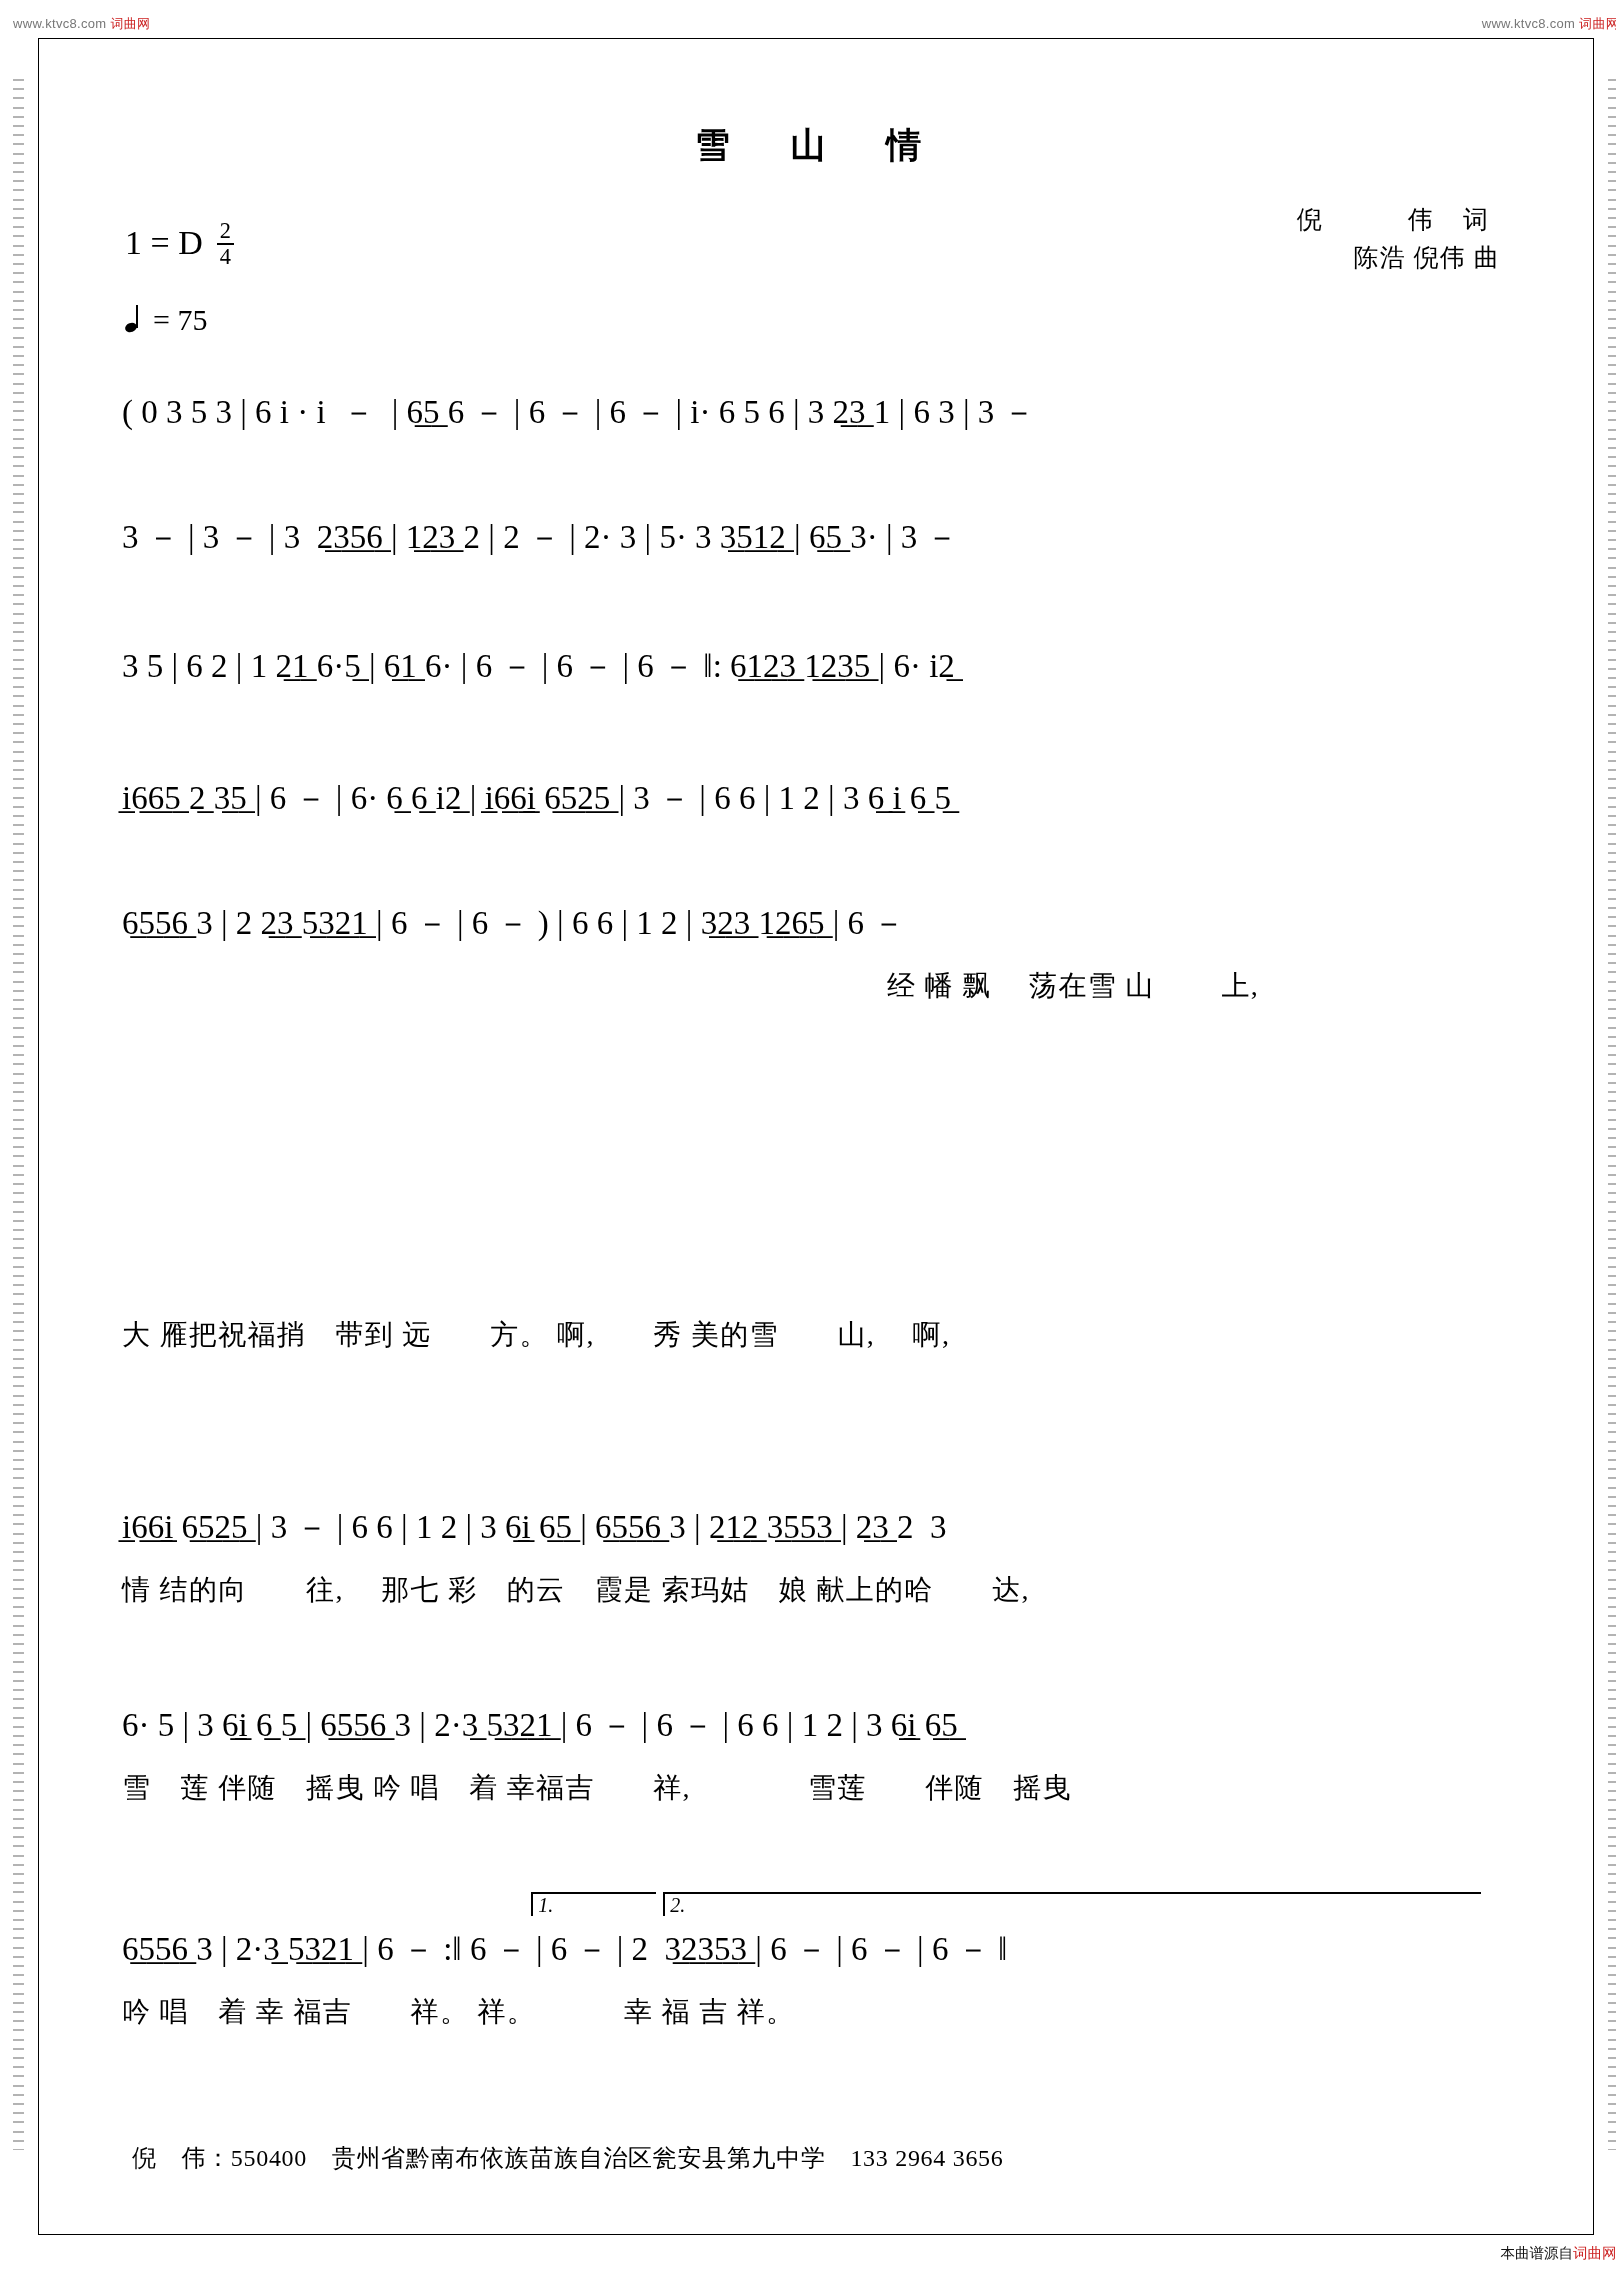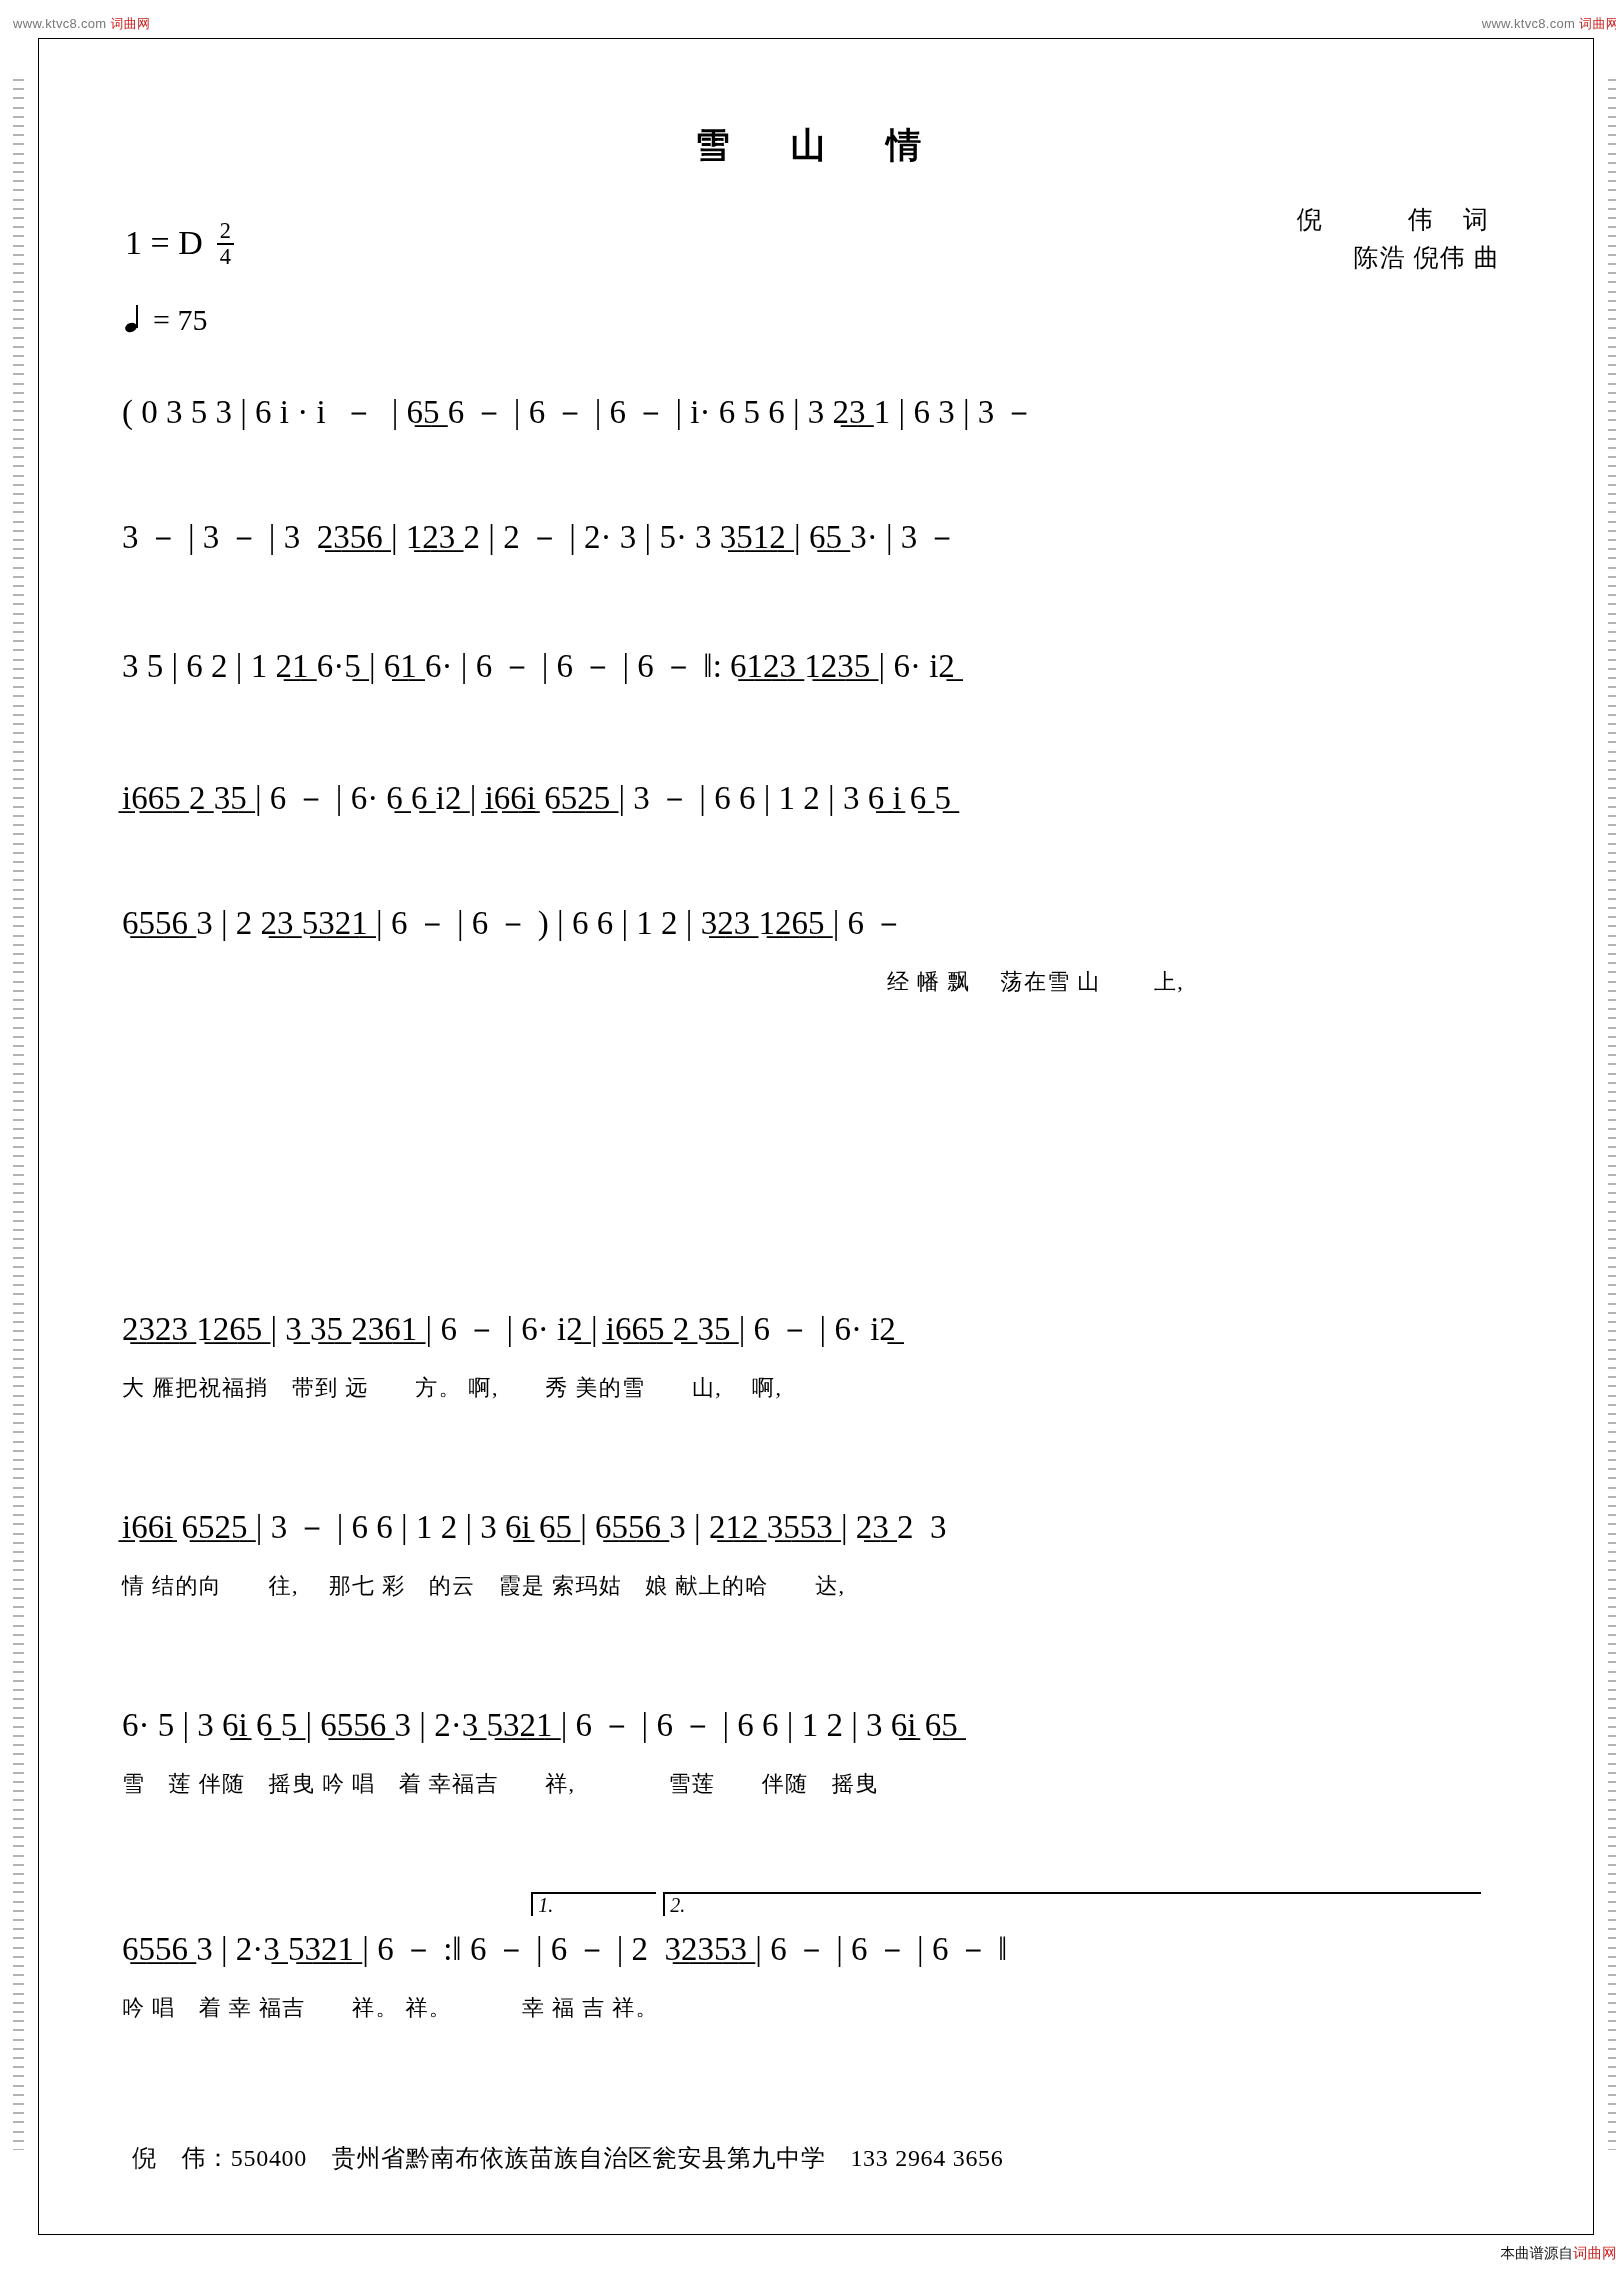--- a/index.html
+++ b/index.html
@@ -156,21 +156,21 @@
   .notes {
     font-size: 33px;
     letter-spacing: 0px;
     white-space: pre;
     color: #000;
     line-height: 1.0;
     position: relative;
     height: 57px;
   }
   .lyrics {
-    font-size: 22px;
+    font-size: 28px;
     white-space: pre;
     color: #000;
     margin-top: 2.6px;
     letter-spacing: 1.3px;
   }
 
   .ending {
     position: absolute;
     border-left: 2px solid #000;
     border-top: 2px solid #000;
@@ -250,21 +250,20 @@
     <div class="notes">i̲6̲6̲5̲ 2̲ 3̲5̲ | 6 － | 6· 6̲ 6̲ i2̲ | i̲6̲6̲i̲ 6̲5̲2̲5̲ | 3 － | 6 6 | 1 2 | 3 6̲ i̲ 6̲ 5̲</div>
   </div>
 
   <div class="staff" style="top:907px;">
     <div class="notes">6̲5̲5̲6̲ 3 | 2 2̲3̲ 5̲3̲2̲1̲ | 6 － | 6 － ) | 6 6 | 1 2 | 3̲2̲3̲ 1̲2̲6̲5̲ | 6 －</div>
     <div class="lyrics" style="margin-left:765px;">经 幡 飘　 荡在雪 山　　 上,</div>
   </div>
 
 
   <div class="staff" style="top:1313px;">
-    <div class="notes">2̲3̲2̲3̲ 1̲2̲6̲5̲ | 3̲ 3̲5̲ 2̲3̲6̲1̲ | 6 － | 6· i2̲ | i̲6̲6̲5̲ 2̲ 3̲5̲ | 6 － | 6· i2̲</div>
     <div class="lyrics">大 雁把祝福捎　带到 远　　方。 啊,　　秀 美的雪　　山,　 啊,</div>
   </div>
 
   <div class="staff" style="top:1511px;">
     <div class="notes">i̲6̲6̲i̲ 6̲5̲2̲5̲ | 3 － | 6 6 | 1 2 | 3 6̲i̲ 6̲5̲ | 6̲5̲5̲6̲ 3 | 2̲1̲2̲ 3̲5̲5̲3̲ | 2̲3̲ 2  3</div>
     <div class="lyrics">情 结的向　　往,　 那七 彩　的云　霞是 索玛姑　娘 献上的哈　　达,</div>
   </div>
 
   <div class="staff" style="top:1709px;">
     <div class="notes">6· 5 | 3 6̲i̲ 6̲ 5̲ | 6̲5̲5̲6̲ 3 | 2·3̲ 5̲3̲2̲1̲ | 6 － | 6 － | 6 6 | 1 2 | 3 6̲i̲ 6̲5̲</div>

